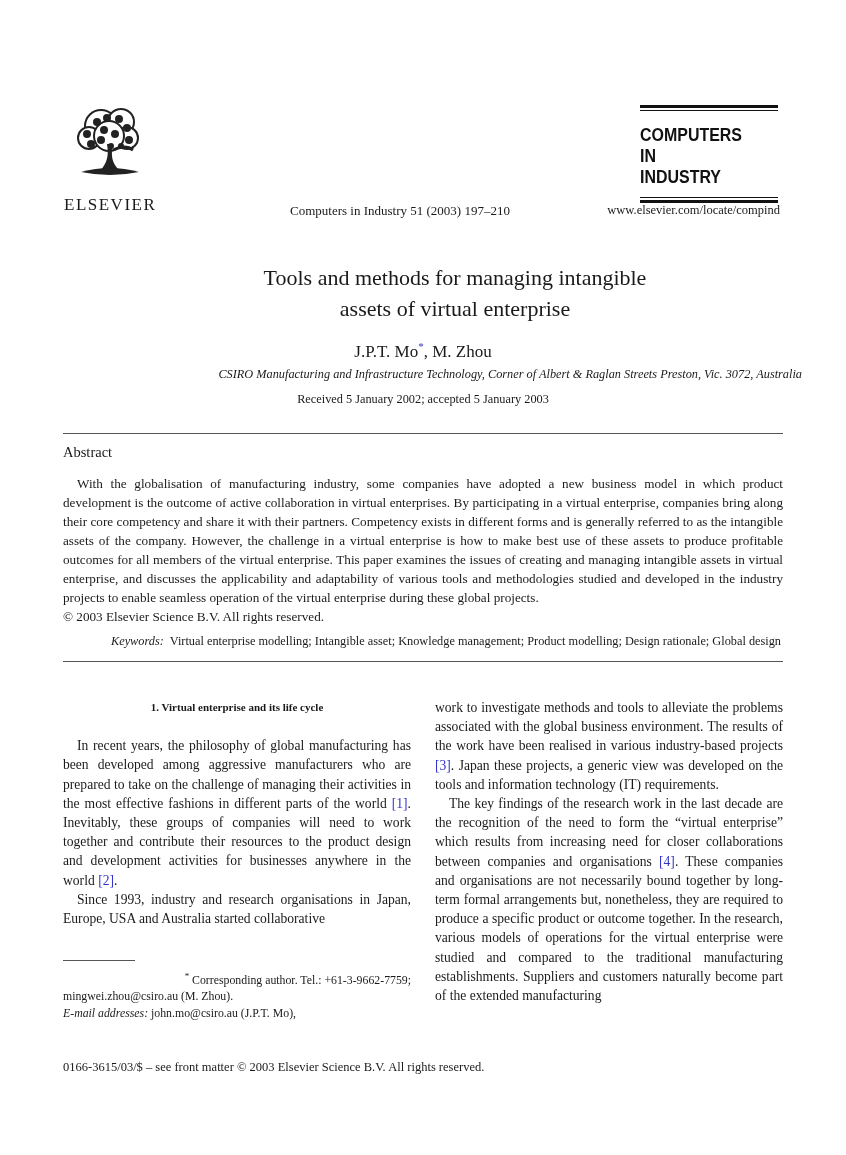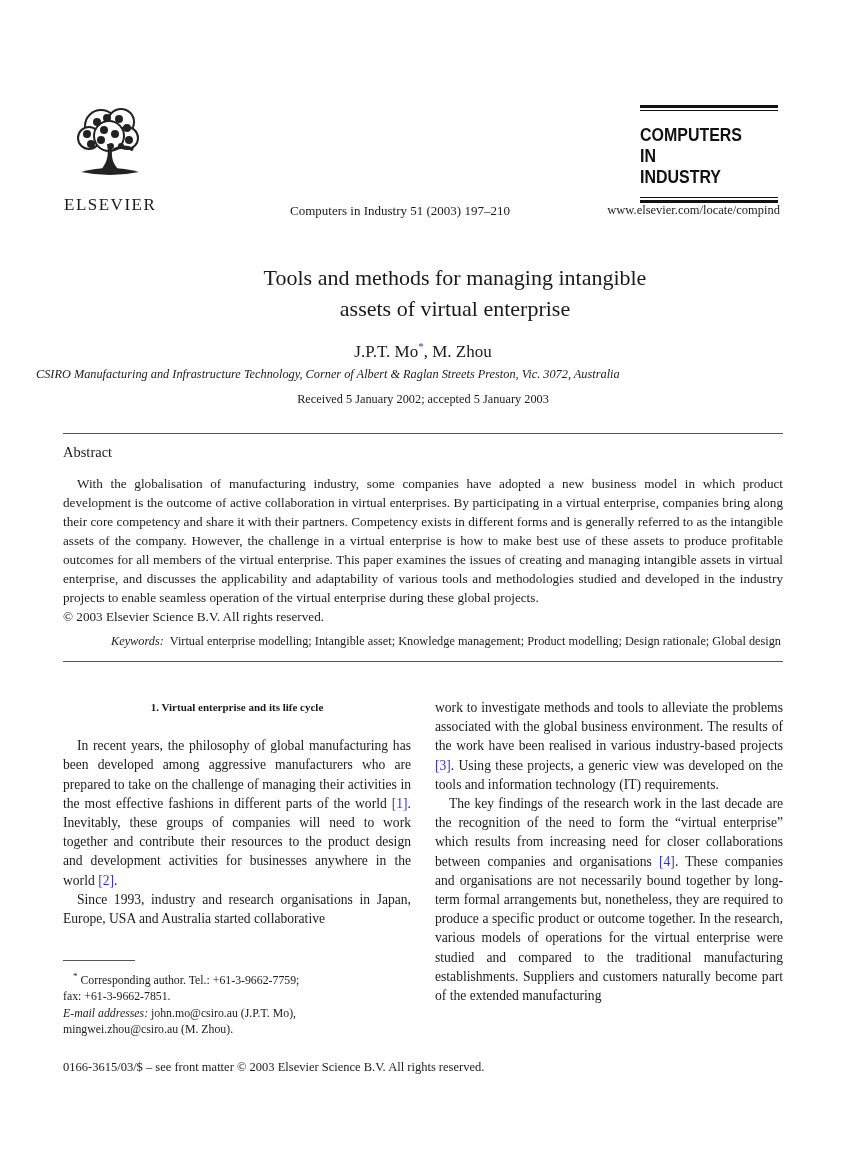--- a/index.html
+++ b/index.html
@@ -29,21 +29,21 @@
     transform:scaleX(.84);transform-origin:left;
     margin:13px 0 10px 0;color:#111;
   }
   .masthead .rule-bottom{margin-top:2px;}
   .website{right:66px;top:203px;width:240px;text-align:right;font-size:12.5px;}
 
   
   .paper-title{left:0;top:262px;width:846px;text-align:center;font-size:22px;line-height:31px;padding-left:32px;}
   .authors{left:0;top:340px;width:846px;text-align:center;font-size:17px;}
   .authors sup{font-size:11px;}
-  .affiliation{left:0;top:367px;width:802px;text-align:left;font-style:italic;font-size:12.3px;margin-left:36px;}
+  .affiliation{left:0;top:367px;width:802px;text-align:right;font-style:italic;font-size:12.3px;}
   .received{left:0;top:392px;width:846px;text-align:center;font-size:12.3px;}
 
   .hrule{left:63px;width:720px;height:0;border-top:1px solid #555;}
   .rule-abstract{top:433px;}
   .rule-keywords{top:661px;}
 
   .abstract-heading{left:63px;top:444px;font-size:14.5px;font-weight:400;}
   .abstract-body{left:63px;top:474px;width:720px;font-size:13.2px;line-height:19px;text-align:justify;}
   .abstract-body .indent{text-indent:14px;}
   .keywords{left:63px;top:634px;width:720px;font-size:12.3px;margin-left:48px;}
@@ -53,21 +53,21 @@
   .col{width:348px;font-size:13.6px;line-height:19.2px;text-align:justify;}
   .col-left{left:63px;top:698px;}
   .col-right{left:435px;top:698px;}
   .section-heading{font-size:11px;font-weight:700;margin:0 0 19px 0;text-align:center;}
   .para{margin:0;}
   .para.indent{text-indent:14px;}
 
   
   .footnote{left:63px;top:960px;width:348px;font-size:11.8px;line-height:16.5px;text-align:left;}
   .footnote-rule{width:72px;border-top:1px solid #555;margin-bottom:7px;}
-  .footnote .fn-first{padding-left:10px;}
+  .footnote .fn-first{padding-left:10px;text-align:right;}
   .footnote sup{font-size:9px;}
   .fn-email-label{font-style:italic;}
 
   
   .footer{left:63px;top:1057px;width:720px;font-size:12.5px;line-height:20px;text-align:left;}
 </style>
 </head>
 <body>
 
 <div class="page">
@@ -134,29 +134,28 @@
   <div class="abs keywords"><span class="kw-label">Keywords:</span>&nbsp; <span>Virtual enterprise modelling; Intangible asset; Knowledge management; Product modelling; Design rationale; Global design</span></div>
   <div class="abs hrule rule-keywords"></div>
 
   <div class="abs col col-left">
     <h2 class="section-heading">1. Virtual enterprise and its life cycle</h2>
     <p class="para indent"><span>In recent years, the philosophy of global manufacturing has been developed among aggressive manufacturers who are prepared to take on the challenge of managing their activities in the most effective fashions in different parts of the world </span><span class="ref-link">[1]</span><span>. Inevitably, these groups of companies will need to work together and contribute their resources to the product design and development activities for businesses anywhere in the world </span><span class="ref-link">[2]</span><span>.</span></p>
     <p class="para indent">Since 1993, industry and research organisations in Japan, Europe, USA and Australia started collaborative</p>
   </div>
 
   <div class="abs col col-right">
-    <p class="para"><span>work to investigate methods and tools to alleviate the problems associated with the global business environment. The results of the work have been realised in various industry-based projects </span><span class="ref-link">[3]</span><span>. Using these projects, a generic view was developed on the tools and information technology (IT) requirements.</span></p>
+    <p class="para"><span>work to investigate methods and tools to alleviate the problems associated with the global business environment. The results of the work have been realised in various industry-based projects </span><span class="ref-link">[3]</span><span>. Japan these projects, a generic view was developed on the tools and information technology (IT) requirements.</span></p>
     <p class="para indent"><span>The key findings of the research work in the last decade are the recognition of the need to form the “virtual enterprise” which results from increasing need for closer collaborations between companies and organisations </span><span class="ref-link">[4]</span><span>. These companies and organisations are not necessarily bound together by long-term formal arrangements but, nonetheless, they are required to produce a specific product or outcome together. In the research, various models of operations for the virtual enterprise were studied and compared to the traditional manufacturing establishments. Suppliers and customers naturally become part of the extended manufacturing</span></p>
   </div>
 
   <div class="abs footnote">
     <div class="footnote-rule"></div>
     <div class="fn-first"><sup>*</sup><span> Corresponding author. Tel.: +61-3-9662-7759;</span></div>
-    <div>fax: +61-3-9662-7851.</div>
+    <div><span>mingwei.zhou@csiro.au (M. Zhou).</span></div>
     <div><span class="fn-email-label">E-mail addresses:</span><span> john.mo@csiro.au (J.P.T. Mo),</span></div>
-    <div><span>mingwei.zhou@csiro.au (M. Zhou).</span></div>
   </div>
 
   <div class="abs footer">
     <div>0166-3615/03/$ – see front matter © 2003 Elsevier Science B.V. All rights reserved.</div>
   </div>
 
 </div>
 
 </body></html>

